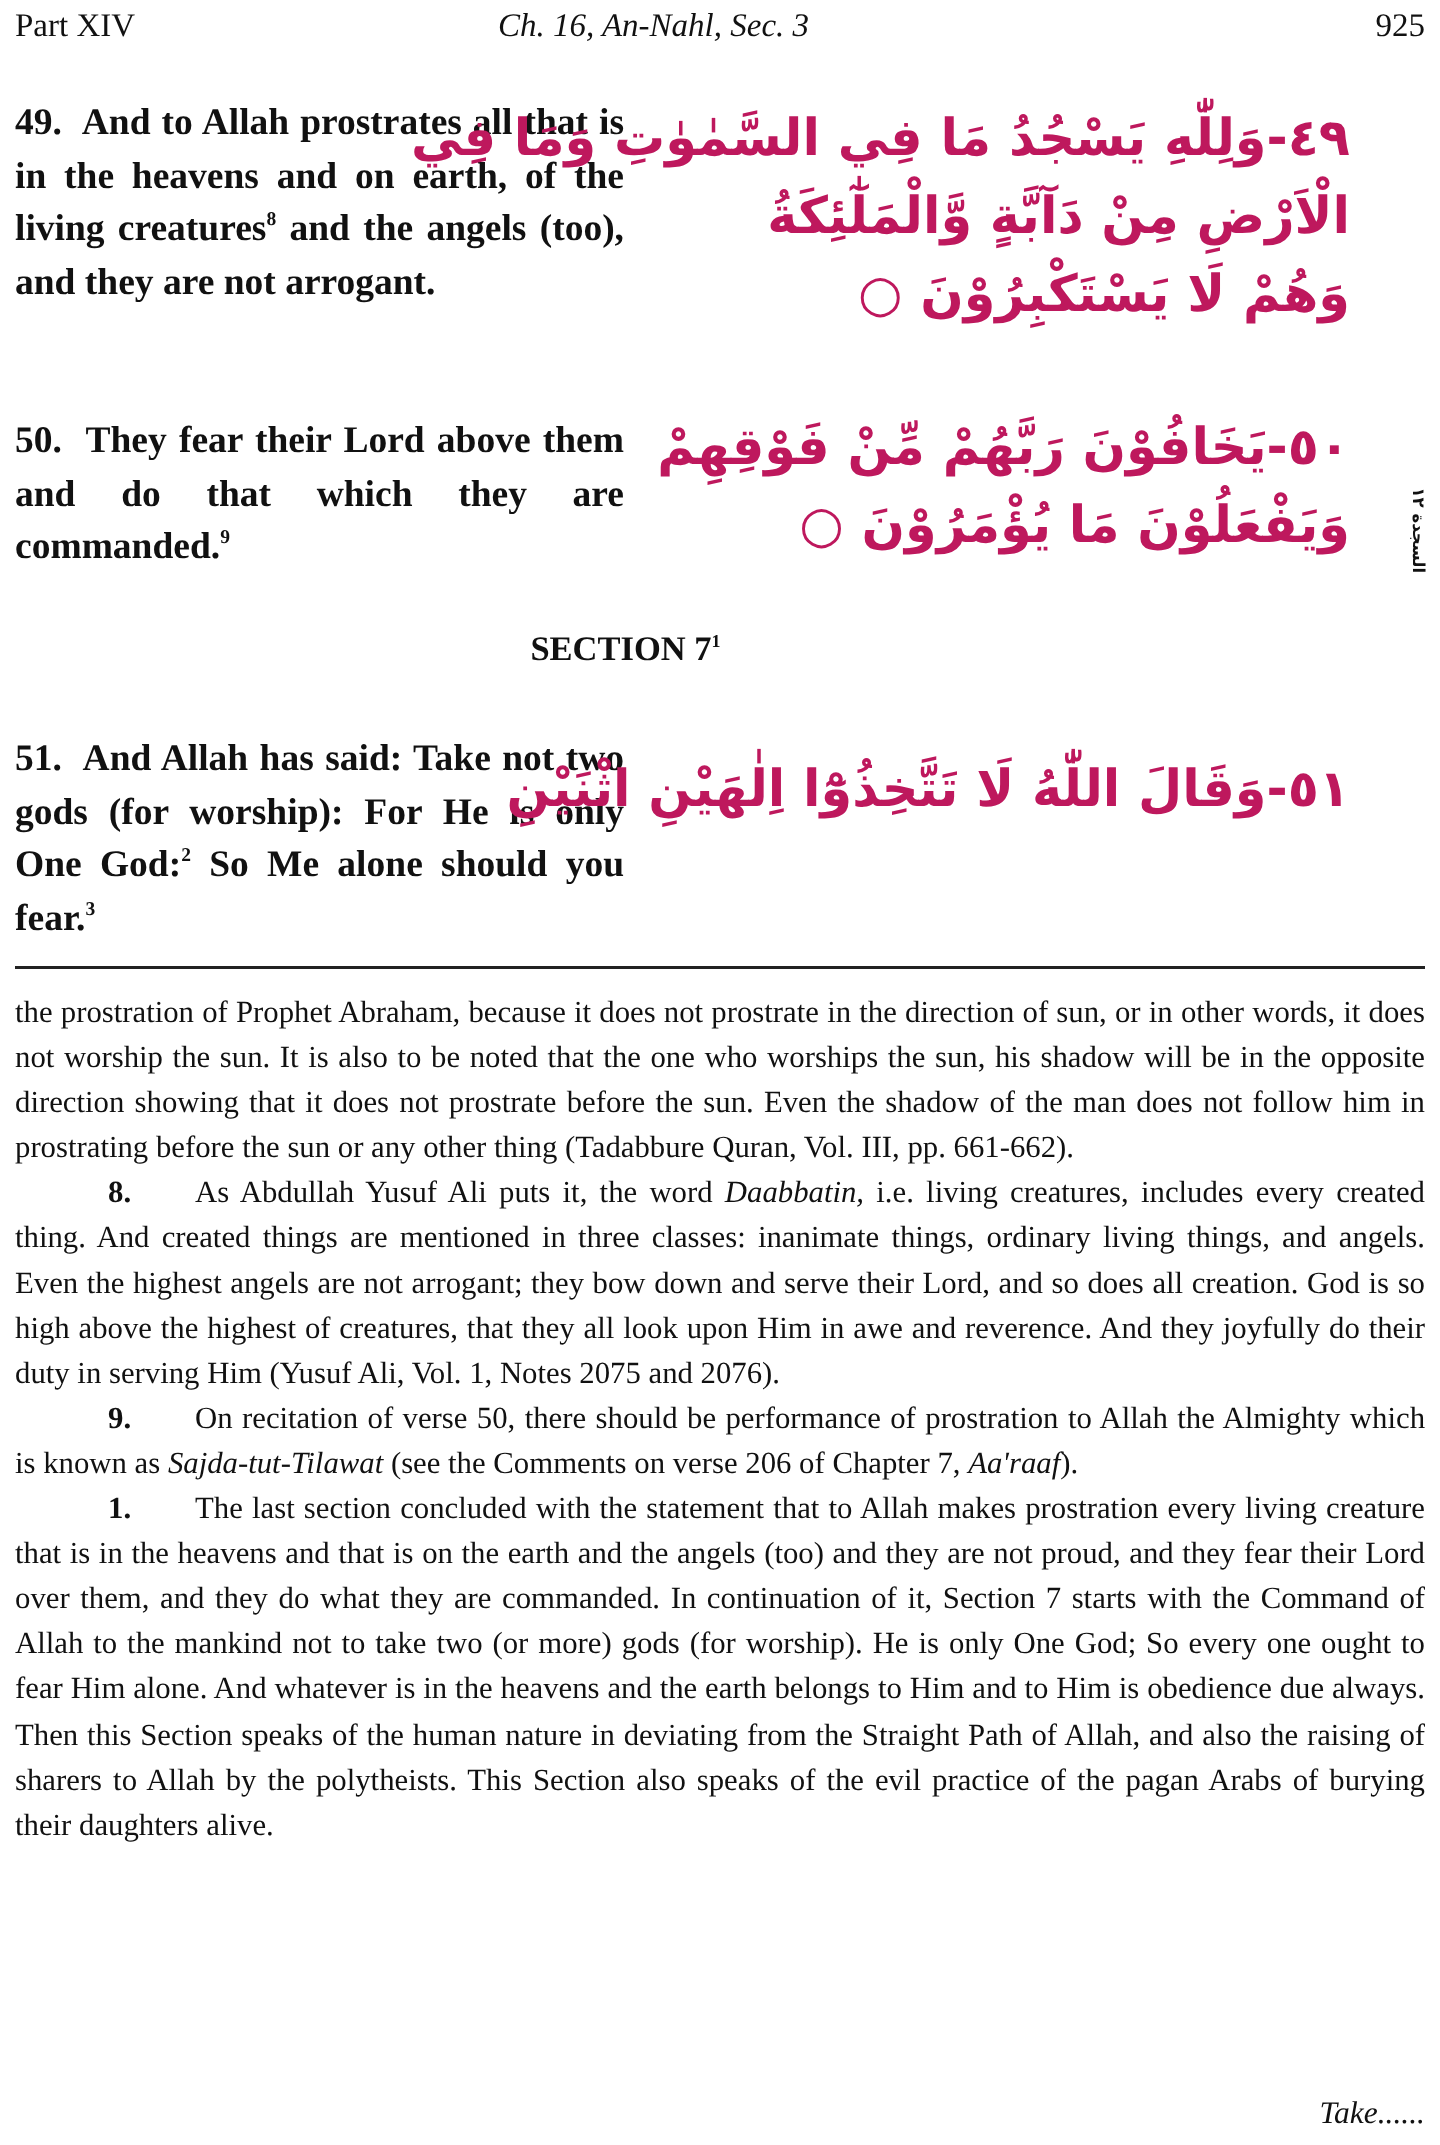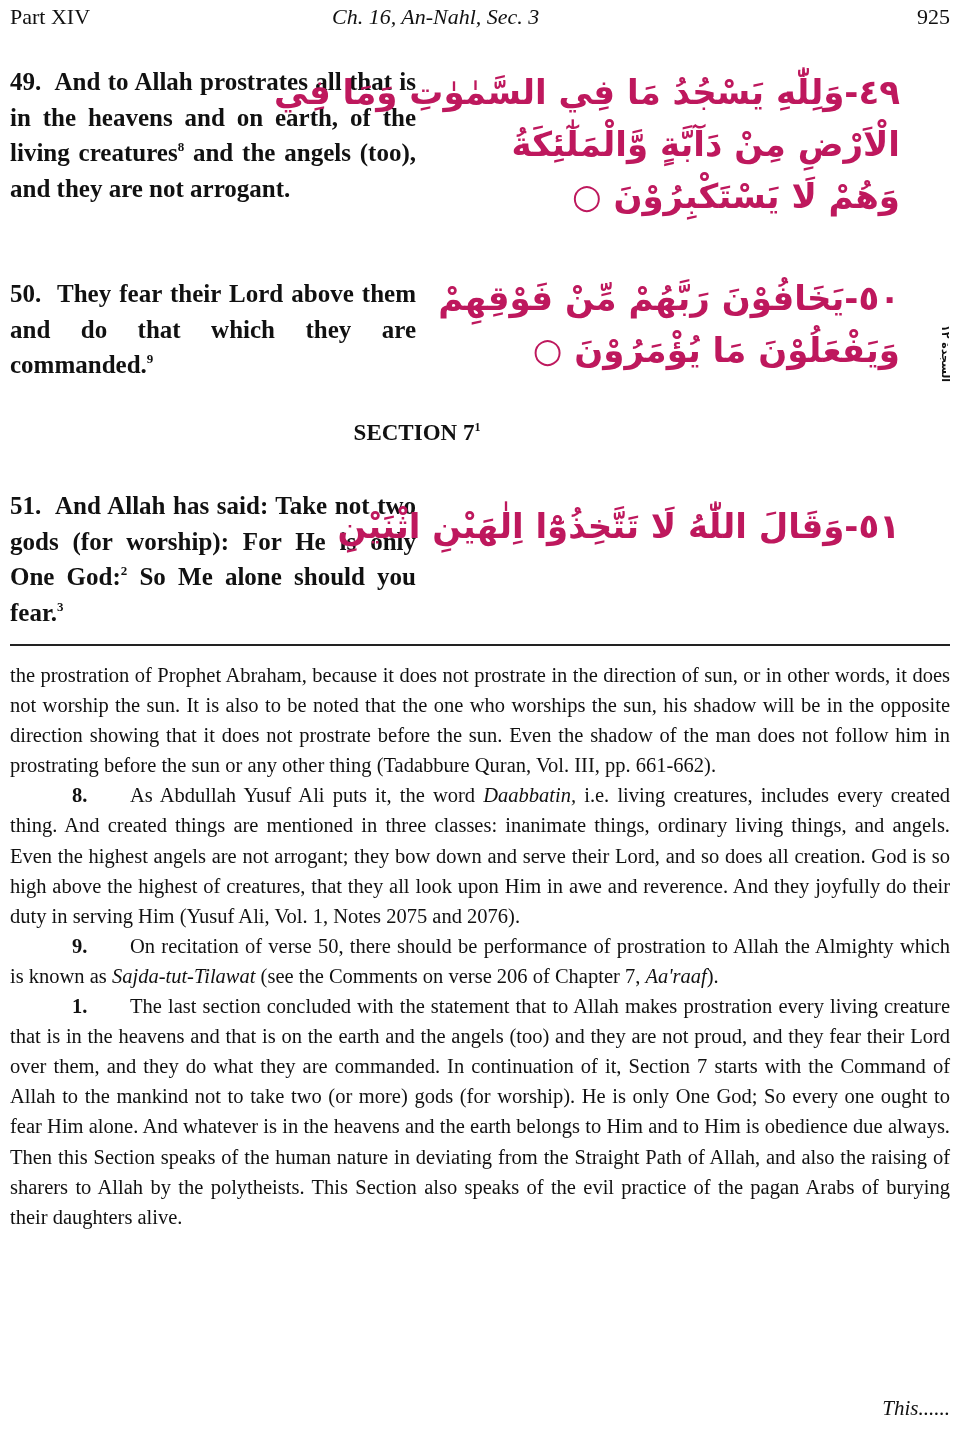--- a/index.html
+++ b/index.html
@@ -70,13 +70,13 @@
 
 <div class="rule"></div>
 
 <div class="notes">
   <p>the prostration of Prophet Abraham, because it does not prostrate in the direction of sun, or in other words, it does not worship the sun. It is also to be noted that the one who worships the sun, his shadow will be in the opposite direction showing that it does not prostrate before the sun. Even the shadow of the man does not follow him in prostrating before the sun or any other thing (Tadabbure Quran, Vol. III, pp. 661-662).</p>
   <p class="indent"><span class="num">8.</span><span>As Abdullah Yusuf Ali puts it, the word </span><em>Daabbatin,</em><span> i.e. living creatures, includes every created thing. And created things are mentioned in three classes: inanimate things, ordinary living things, and angels. Even the highest angels are not arrogant; they bow down and serve their Lord, and so does all creation. God is so high above the highest of creatures, that they all look upon Him in awe and reverence. And they joyfully do their duty in serving Him (Yusuf Ali, Vol. 1, Notes 2075 and 2076).</span></p>
   <p class="indent"><span class="num">9.</span><span>On recitation of verse 50, there should be performance of prostration to Allah the Almighty which is known as </span><em>Sajda-tut-Tilawat</em><span> (see the Comments on verse 206 of Chapter 7, </span><em>Aa'raaf</em><span>).</span></p>
   <p class="indent"><span class="num">1.</span><span>The last section concluded with the statement that to Allah makes prostration every living creature that is in the heavens and that is on the earth and the angels (too) and they are not proud, and they fear their Lord over them, and they do what they are commanded. In continuation of it, Section 7 starts with the Command of Allah to the mankind not to take two (or more) gods (for worship). He is only One God; So every one ought to fear Him alone. And whatever is in the heavens and the earth belongs to Him and to Him is obedience due always. Then this Section speaks of the human nature in deviating from the Straight Path of Allah, and also the raising of sharers to Allah by the polytheists. This Section also speaks of the evil practice of the pagan Arabs of burying their daughters alive.</span></p>
 </div>
 
-<div class="contd">This......</div>
+<div class="contd">Take......</div>
 
 </body></html>

